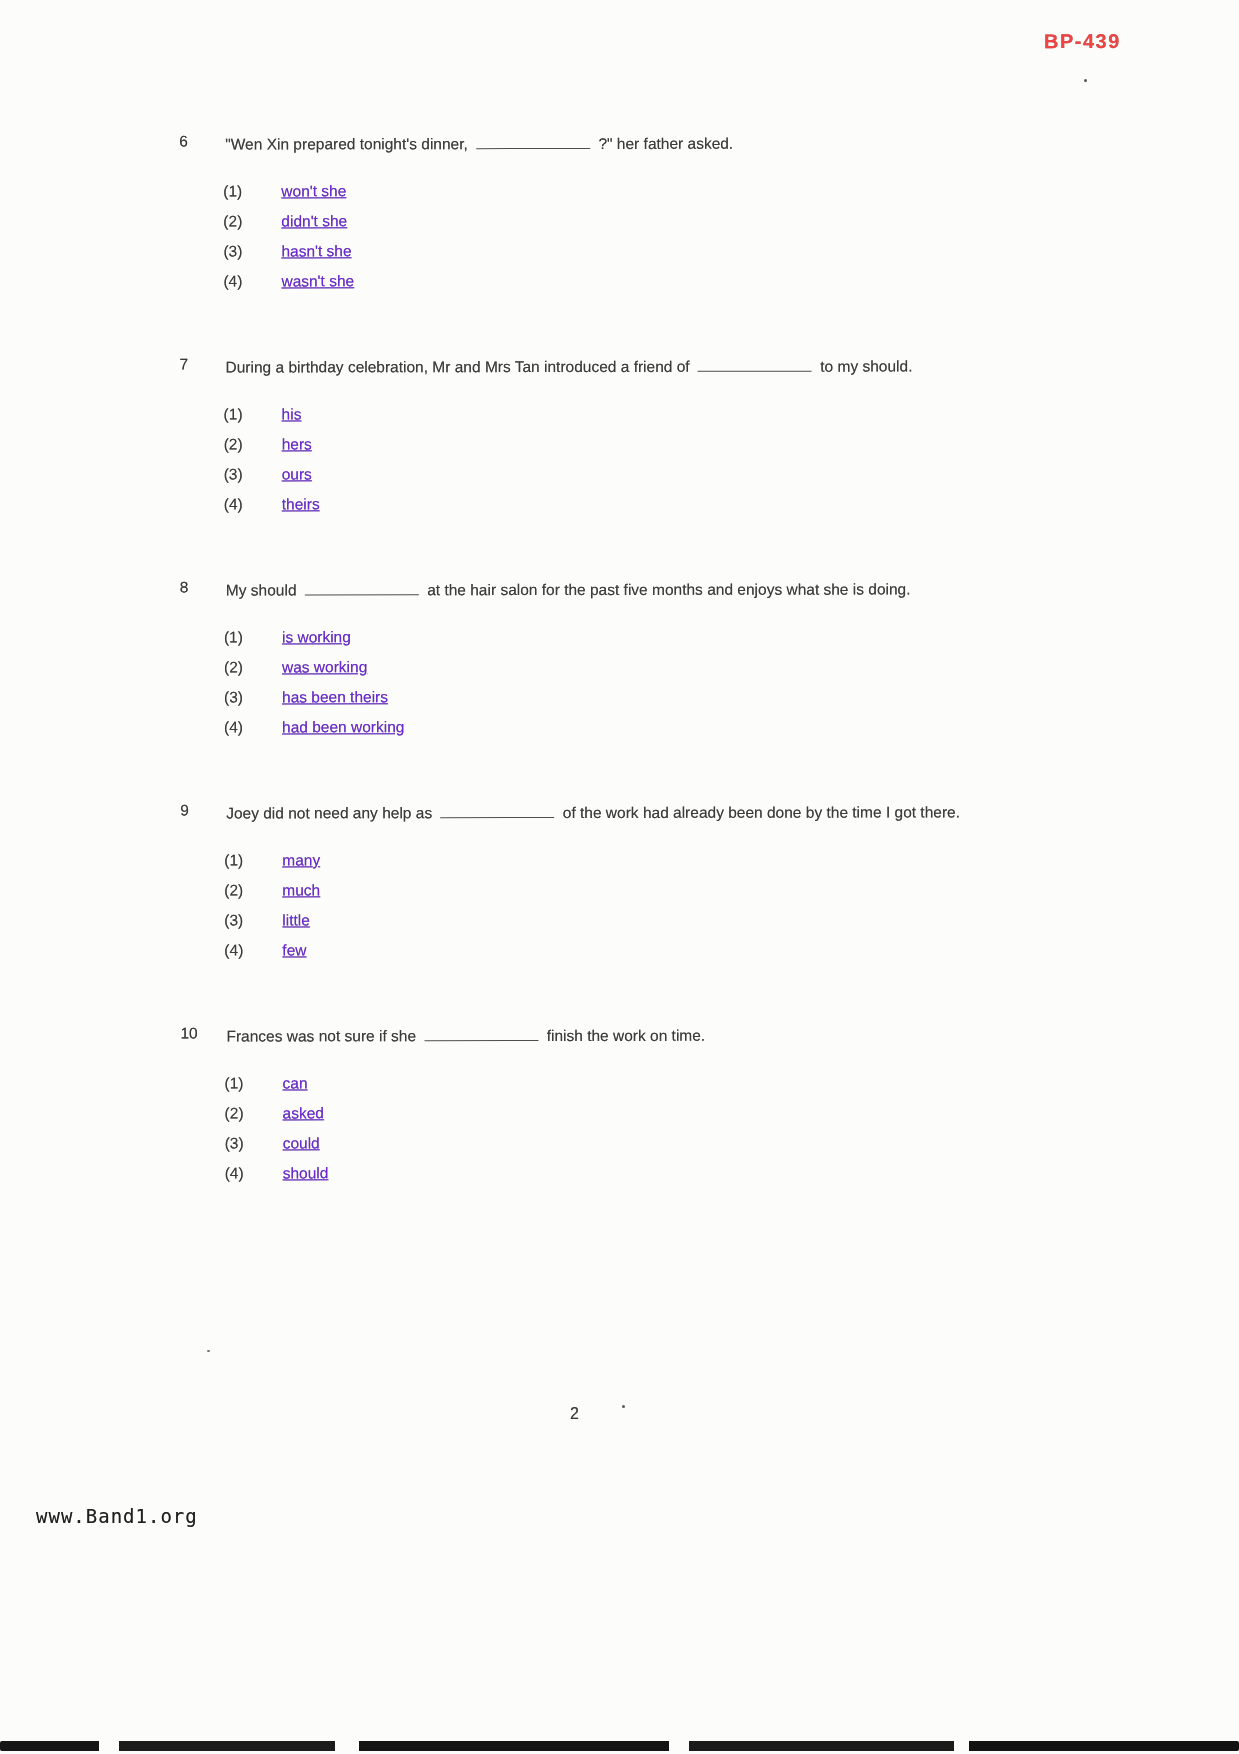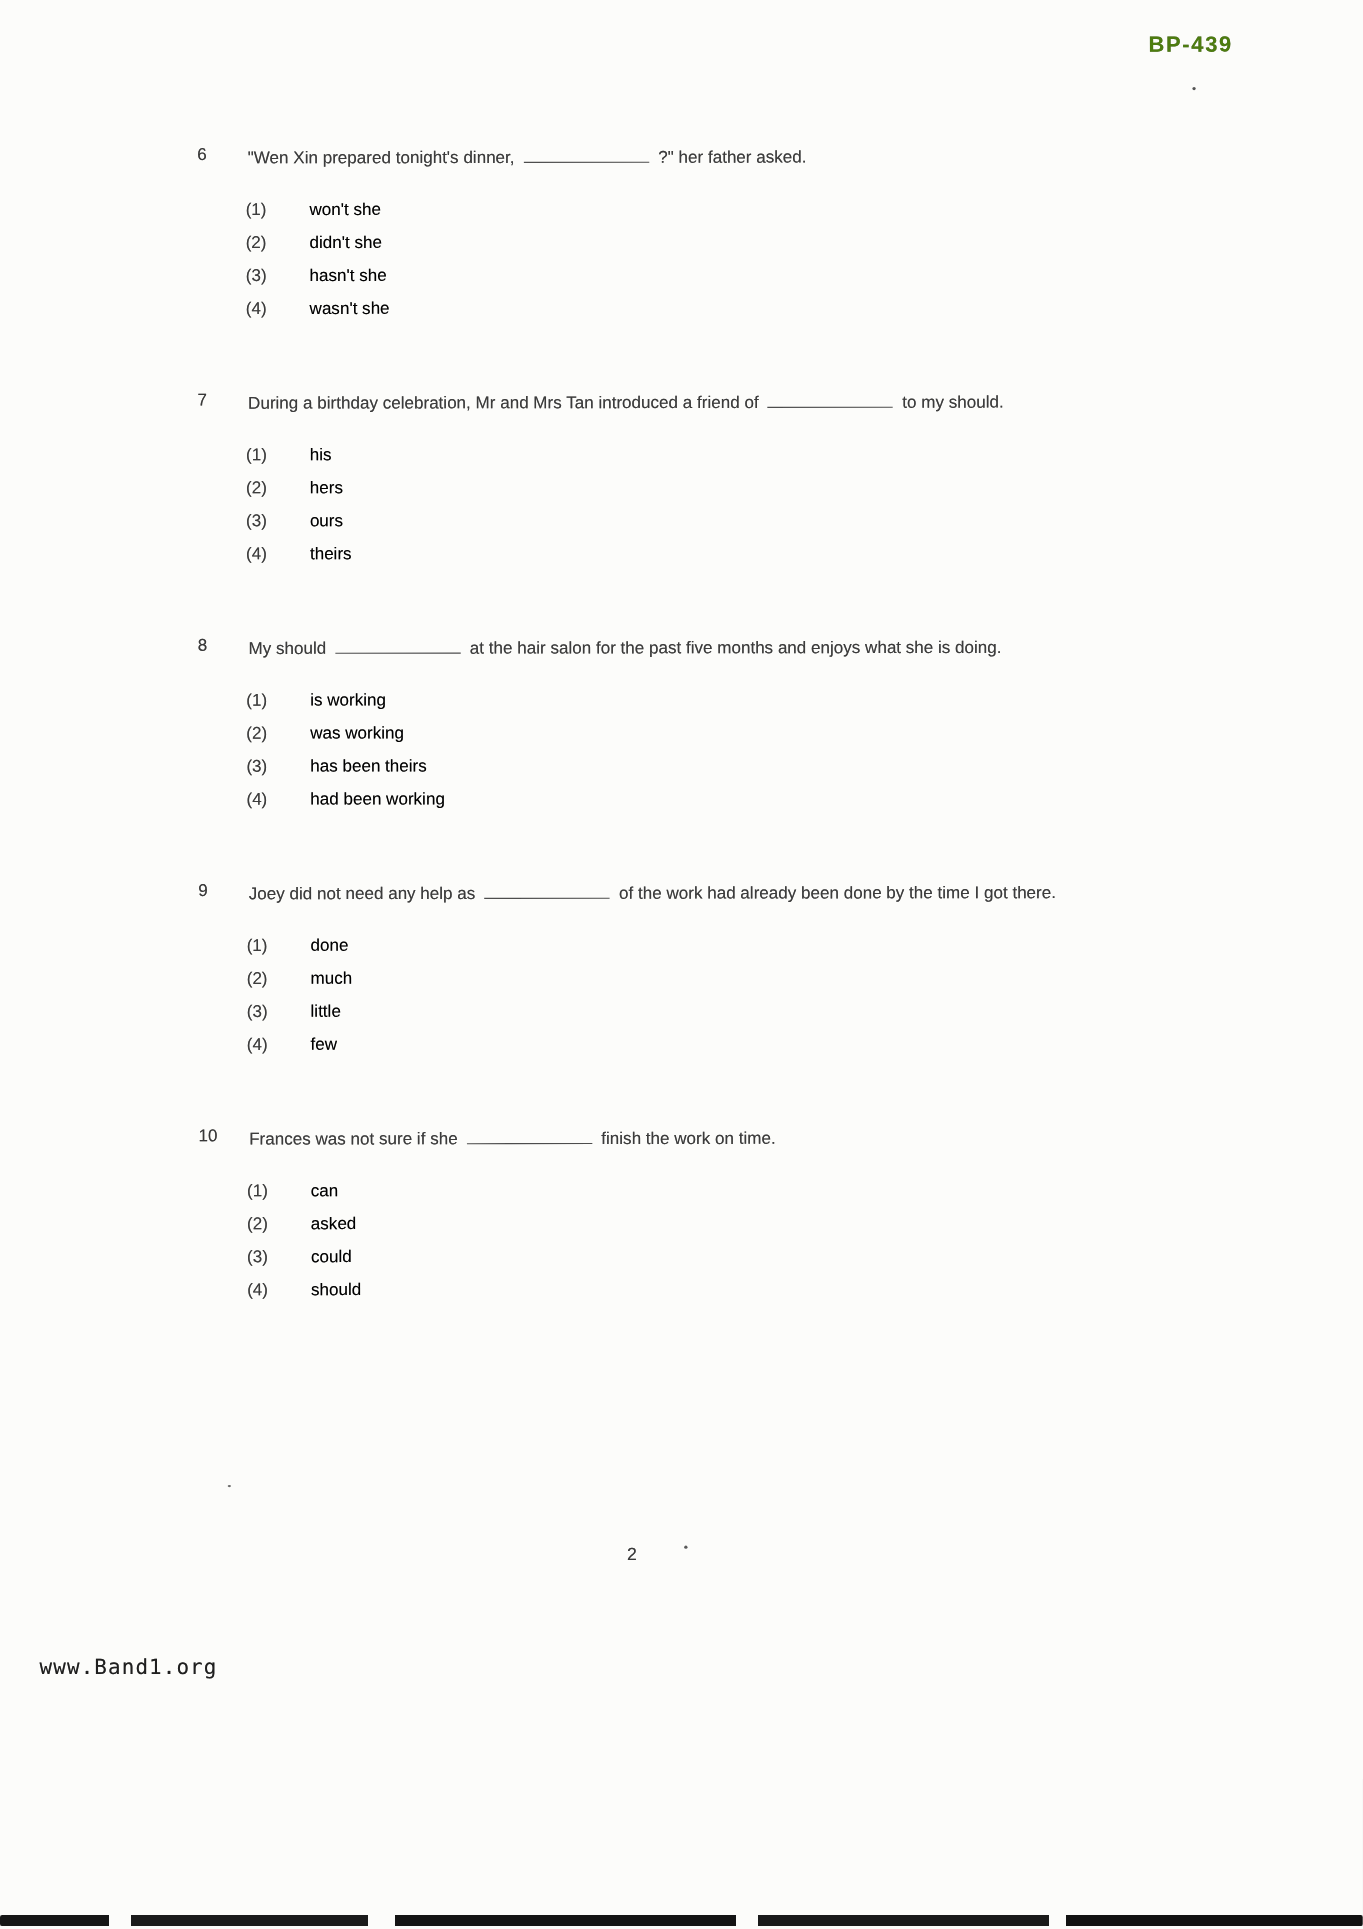--- a/index.html
+++ b/index.html
@@ -20,21 +20,21 @@
   }
 
   
   .doc-code {
     position: absolute;
     top: 30px;
     right: 118px;
     font-size: 20px;
     font-weight: 600;
     letter-spacing: 1.5px;
-    color: #4d7c0f;
+    color: #ef4444;
     transform: rotate(-0.2deg);
     text-align: center;
   }
   .scan-dot {
     position: absolute;
     top: 79px;
     right: 152px;
     width: 3px;
     height: 3px;
     background: #555;
@@ -82,21 +82,22 @@
     display: flex;
     align-items: baseline;
     height: 30px;
     font-size: 15.5px;
   }
   .opt-label {
     flex: 0 0 58px;
     color: #3d3d3d;
   }
   .opt-text {
-    color: #000000;
+    color: #6d28d9;
+    text-decoration: underline;
   }
 
   
   .page-number {
     position: absolute;
     top: 1405px;
     left: 570px;
     font-size: 16px;
     color: #3a3a3a;
   }
@@ -242,21 +243,21 @@
   </div>
 
   <div class="question">
     <div class="q-head">
       <span class="q-num">9</span>
       <div class="q-text"><span>Joey did not need any help as</span> <span class="blank"></span> <span>of the work had already been done by the time I got there.</span></div>
     </div>
     <div class="options">
   <div class="option">
     <span class="opt-label">(1)</span>
-    <span class="opt-text">done</span>
+    <span class="opt-text">many</span>
   </div>
 
   <div class="option">
     <span class="opt-label">(2)</span>
     <span class="opt-text">much</span>
   </div>
 
   <div class="option">
     <span class="opt-label">(3)</span>
     <span class="opt-text">little</span>

